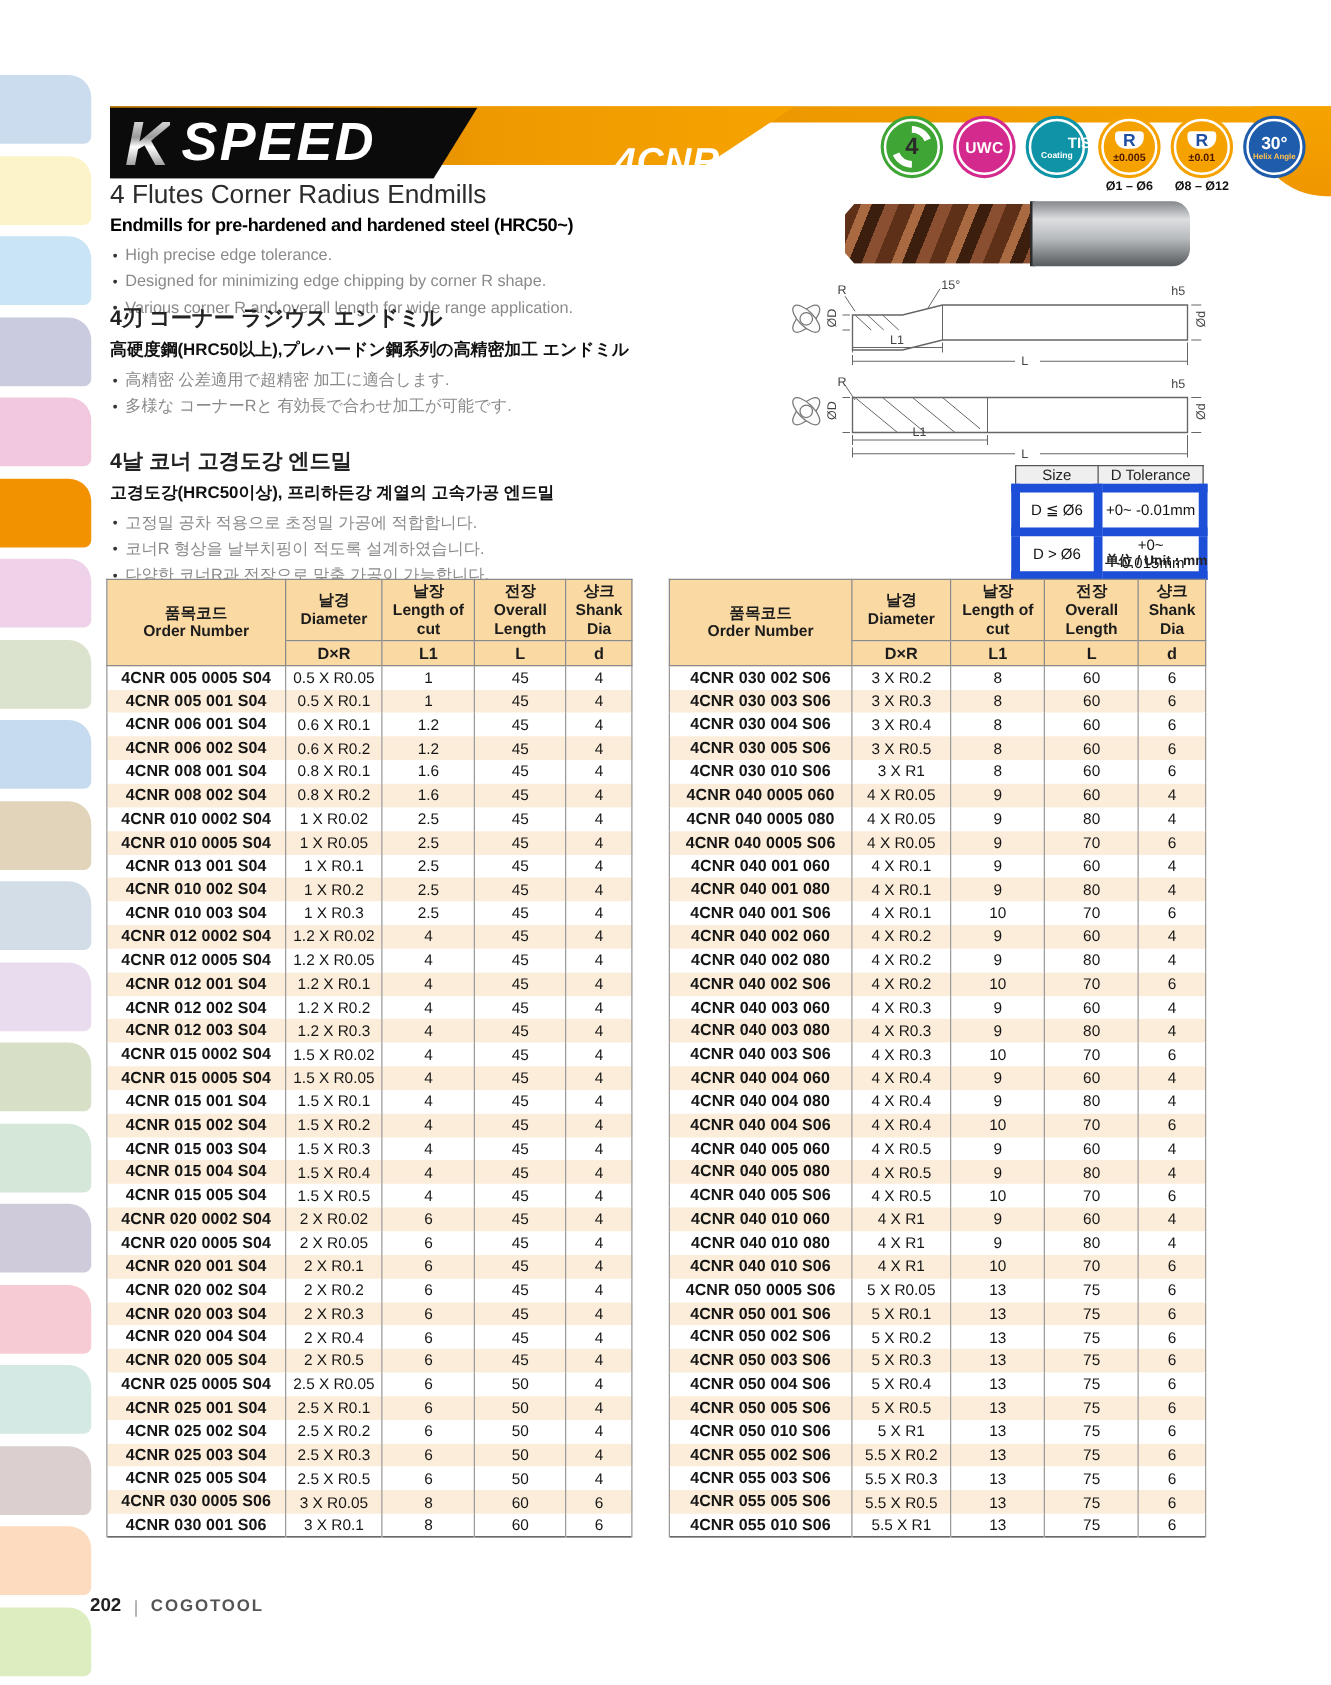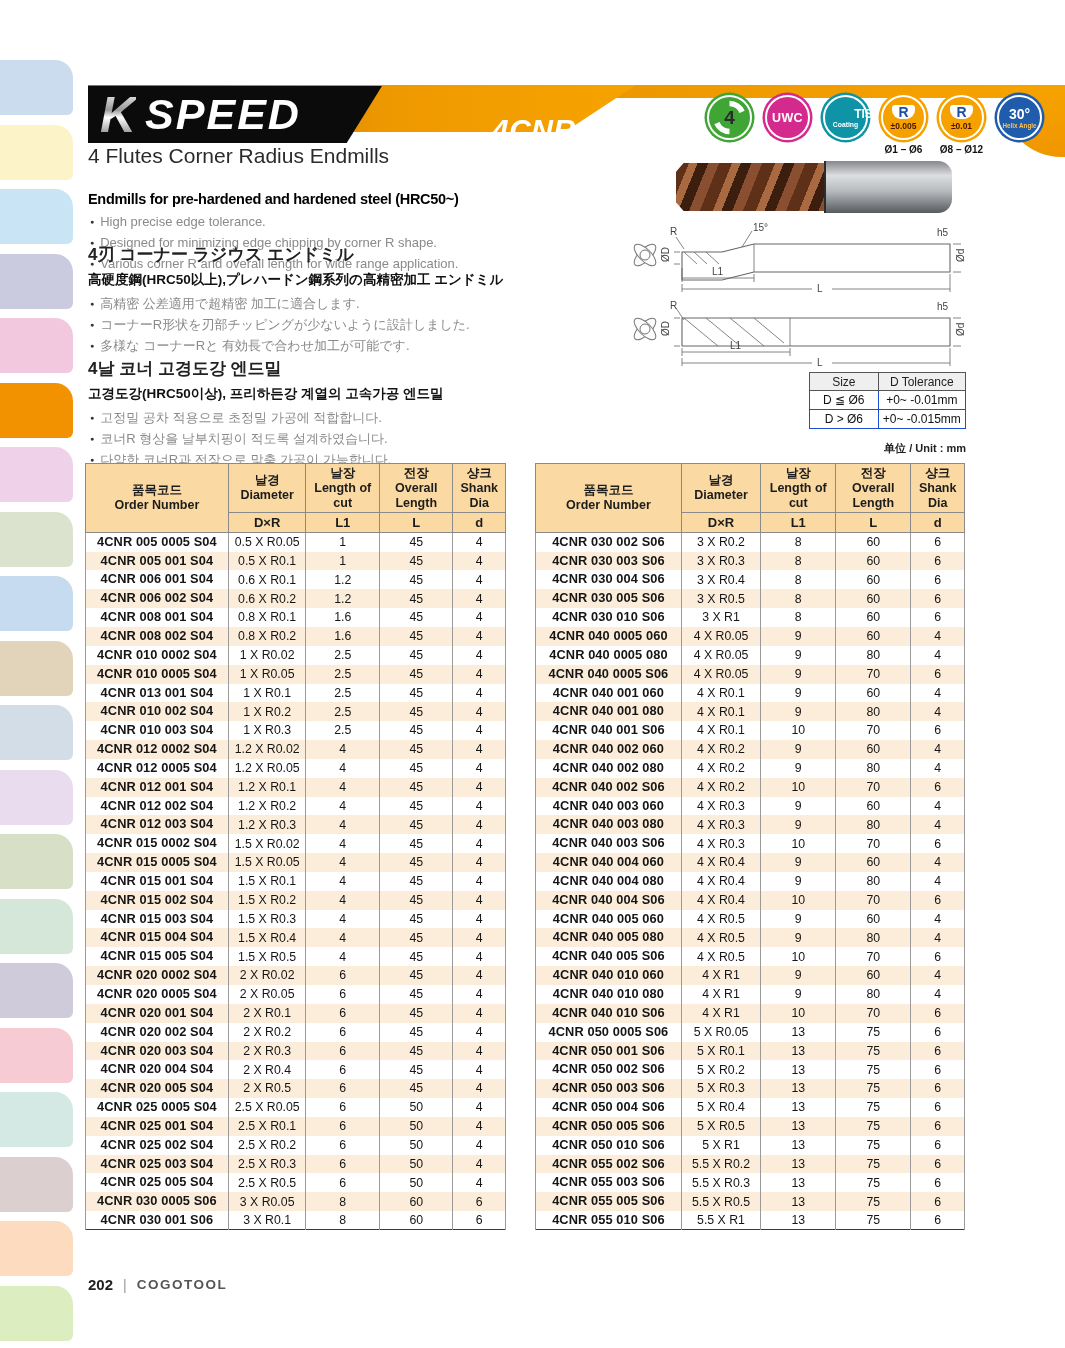--- a/index.html
+++ b/index.html
@@ -51,21 +51,21 @@
   .helix-t { font-size: 14px; line-height: 1; }
   .helix-s { font-size: 6.3px; color: #ffc14d; margin-top: 1px; }
   .badge-range { margin-top: 4px; font-size: 10px; font-weight: bold; color: #111; }
 
   
   .intro { position: absolute; left: 88px; }
   .intro-en { top: 144px; width: 470px; }
   .intro-ja { top: 243px; width: 480px; }
   .intro-ko { top: 357px; width: 480px; }
   .t-en { font-size: 21px; color: #2b2b2b; }
-  .t-sub-en { font-size: 14.5px; font-weight: bold; color: #000; margin-top: 23px; letter-spacing: -0.3px; }
+  .t-sub-en { font-size: 14.5px; font-weight: bold; color: #000; margin-top: 5px; letter-spacing: -0.3px; }
   .t-cjk { font-size: 17px; font-weight: bold; color: #222; }
   .t-sub-cjk { font-size: 13.5px; font-weight: bold; color: #111; margin-top: 5px; }
   ul.bullets { margin: 4px 0 0 2px; }
   ul.bullets li { list-style: none; font-size: 13px; color: #8a8a8a; line-height: 1.62; }
   ul.bullets li::before { content: "●"; font-size: 7px; vertical-align: 2px; margin-right: 6px; color: #333; }
 
   
   .photo { position: absolute; left: 676px; top: 160px; width: 276px; height: 54px; }
   .photo .flute { position: absolute; left: 0; top: 3px; width: 152px; height: 48px;
     background: repeating-linear-gradient(112deg,#5e3018 0 12px,#a96a42 12px 20px,#3c1e0f 20px 30px,#8a4f30 30px 40px);
@@ -78,40 +78,40 @@
   
   .drawing { position: absolute; left: 620px; width: 345px; height: 72px; }
   .drawing1 { top: 222px; } .drawing2 { top: 296px; }
   .drawing text { font-family: "Liberation Sans", sans-serif; font-size: 10px; fill: #444; }
 
   
   .tol-table { position: absolute; left: 809px; top: 372px; width: 157px;
     border-collapse: collapse; table-layout: fixed; border-radius: 27px; }
   .tol-table th { background: #efefef; font-size: 12px; font-weight: normal; color: #222;
     border: 1px solid #555; height: 18px; }
-  .tol-table td { font-size: 12px; color: #111; text-align: center; border: 1px solid #1d4ed8; height: 19px; }
+  .tol-table td { font-size: 12px; color: #111; text-align: center; border: 7px solid #1d4ed8; height: 35px; }
   .unit-note { position: absolute; left: 700px; top: 441px; width: 266px; text-align: right;
     font-size: 11px; font-weight: bold; color: #222; }
 
   
   .spec-table { position: absolute; top: 463px; border-collapse: collapse; table-layout: fixed;
     border: 1.6px solid #3a3a3a; }
   #left-table { left: 85px; width: 421px; }
   #right-table { left: 535px; width: 430px; }
   .spec-table thead { border-bottom: 1.6px solid #3a3a3a; }
   .spec-table th { background: #fbd9a2; font-size: 12.5px; font-weight: bold; color: #1c1c1c;
     border: 1px solid #8a8a8a; line-height: 1.18; padding: 2px 0; }
   .spec-table tr.subhead th { height: 20px; font-size: 13px; padding: 0; }
   .spec-table td { border-left: 1px solid #9a9a9a; border-right: 1px solid #9a9a9a;
     text-align: center; font-size: 12.3px; height: 18.85px; padding: 0; color: #151515; line-height: 1; }
   .spec-table td:first-child { font-weight: 700; font-size: 12.8px; letter-spacing: 0.1px; }
   .spec-table tr.alt td { background: #fcedda; }
 
   
-  .footer { position: absolute; left: 88px; top: 1276px; display: flex; align-items: center; gap: 10px; }
+  .footer { position: absolute; left: 72px; top: 1276px; display: flex; align-items: center; gap: 10px; }
   .page-num { font-weight: bold; font-size: 15px; color: #222; }
   .foot-sep { color: #999; font-size: 14px; }
   .foot-brand { font-size: 13.5px; color: #555; letter-spacing: 1.5px; font-weight: bold; }
 </style>
 </head>
 <body>
 
 <div id="page">
 
   <div id="side-tabs">
@@ -197,21 +197,20 @@
         <li>Designed for minimizing edge chipping by corner R shape.</li>
         <li>Various corner R and overall length for wide range application.</li>
       </ul>
   </div>
 
   <div class="intro intro-ja">
     <div class="t-cjk">4刃 コーナー ラジウス エンドミル</div>
     <div class="t-sub-cjk">高硬度鋼(HRC50以上),プレハードン鋼系列の高精密加工 エンドミル</div>
     <ul class="bullets">
         <li>高精密 公差適用で超精密 加工に適合します.</li>
-        <li>コーナーR形状を刃部チッピングが少ないように設計しました.</li>
         <li>多様な コーナーRと 有効長で合わせ加工が可能です.</li>
       </ul>
   </div>
 
   <div class="intro intro-ko">
     <div class="t-cjk">4날 코너 고경도강 엔드밀</div>
     <div class="t-sub-cjk">고경도강(HRC50이상), 프리하든강 계열의 고속가공 엔드밀</div>
     <ul class="bullets">
         <li>고정밀 공차 적용으로 초정밀 가공에 적합합니다.</li>
         <li>코너R 형상을 날부치핑이 적도록 설계하였습니다.</li>

